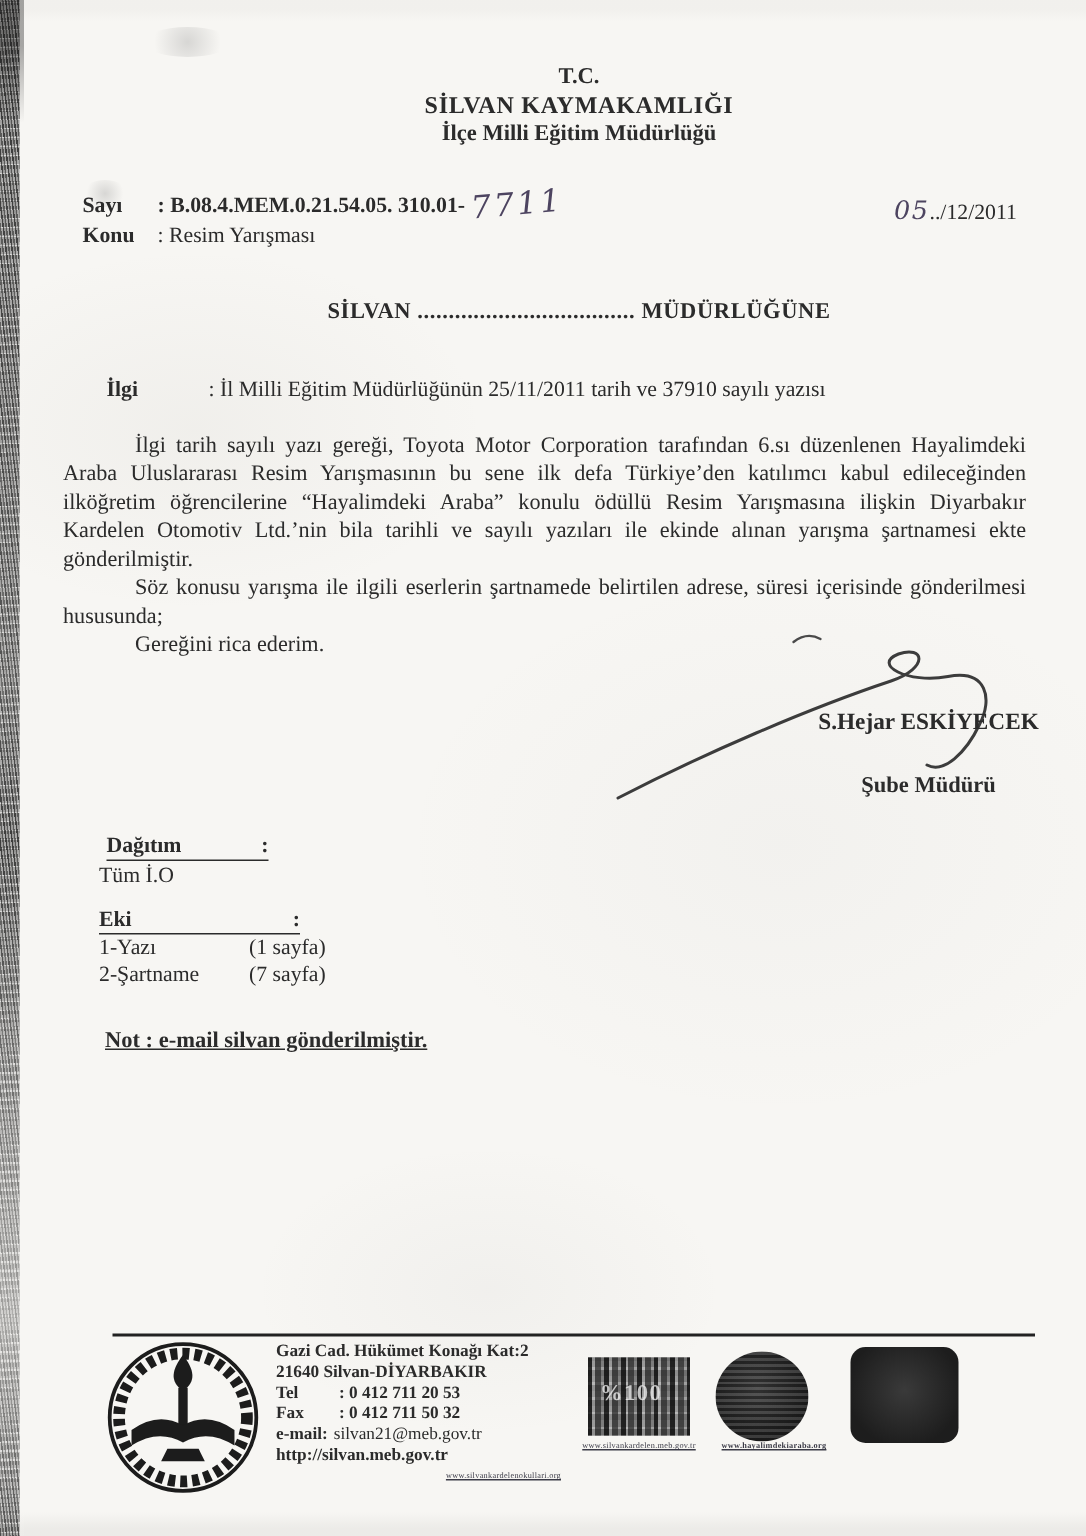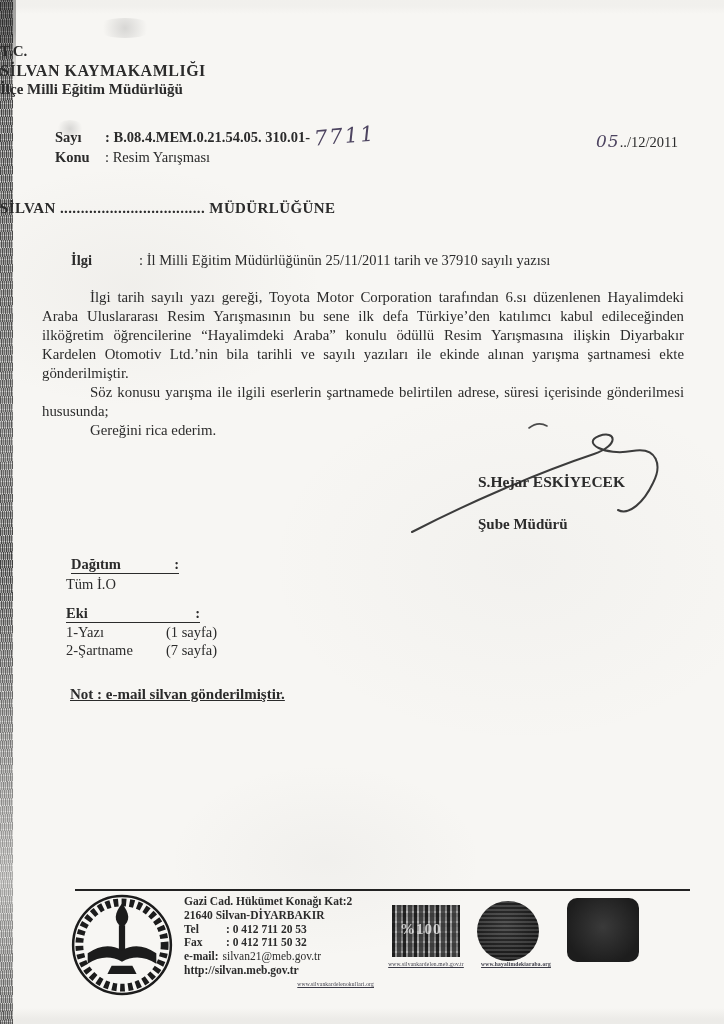--- a/index.html
+++ b/index.html
@@ -14,21 +14,21 @@
       linear-gradient(0deg, rgba(170,168,164,.14) 0 5px, transparent 16px);}
   .edge-noise{position:absolute;left:0;top:0;width:13px;height:1024px;filter:blur(.3px);
     background:
       repeating-linear-gradient(83deg, rgba(25,25,25,.72) 0 1px, rgba(140,140,140,.35) 1px 2px, rgba(50,50,50,.65) 2px 3px, rgba(195,195,195,.25) 3px 4px),
       repeating-linear-gradient(0deg, rgba(30,30,30,.45) 0 2px, rgba(165,165,165,.3) 2px 3px, rgba(70,70,70,.5) 3px 6px);}
   .edge-fade{position:absolute;left:0;top:0;width:16px;height:1024px;pointer-events:none;
     background:linear-gradient(180deg, rgba(15,15,15,.35) 0 3%, transparent 8%,
       rgba(247,246,243,.15) 45%, transparent 55%, rgba(247,246,243,.55) 86%, rgba(247,246,243,.1) 100%);}
   .abs{position:absolute;}
   .b{font-weight:bold;}
-  .center{}
+  .center{text-align:center;padding-left:48px;}
   .hand{font-family:"DejaVu Serif", serif;font-style:italic;color:#4d4460;}
   .header{left:0;right:0;top:42px;line-height:19px;font-size:15px;}
   .hdr2{font-size:16px;letter-spacing:.5px;}
   .metaRow{display:flex;font-size:14.5px;}
   .mlab{width:50px;}
   .handno{font-size:21px;transform:rotate(-5deg);display:inline-block;margin-left:4px;margin-top:-5px;letter-spacing:2px;}
   .dateHand{font-size:17px;letter-spacing:1px;}
   .salut{font-size:15px;letter-spacing:.4px;}
   .ilgiRow{display:flex;font-size:14.5px;}
   .ilab{width:68px;font-weight:bold;}

